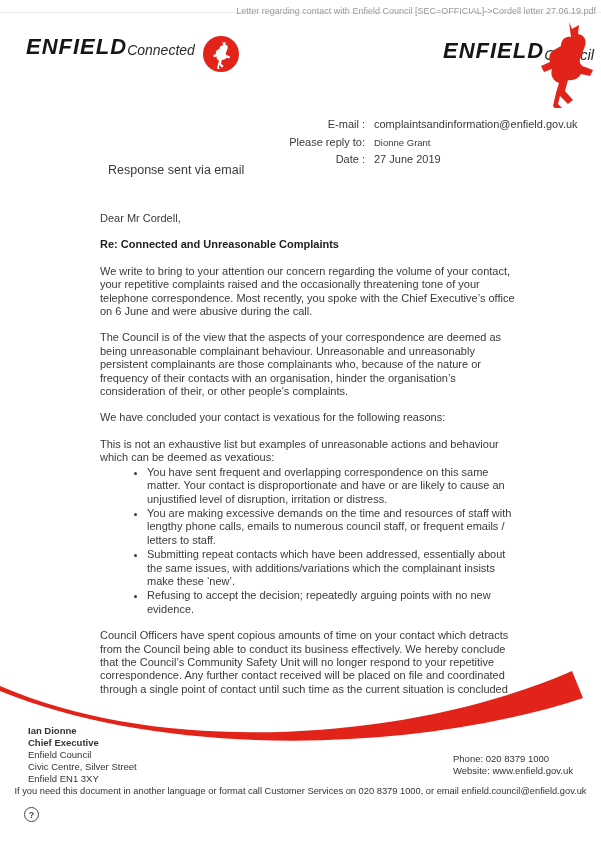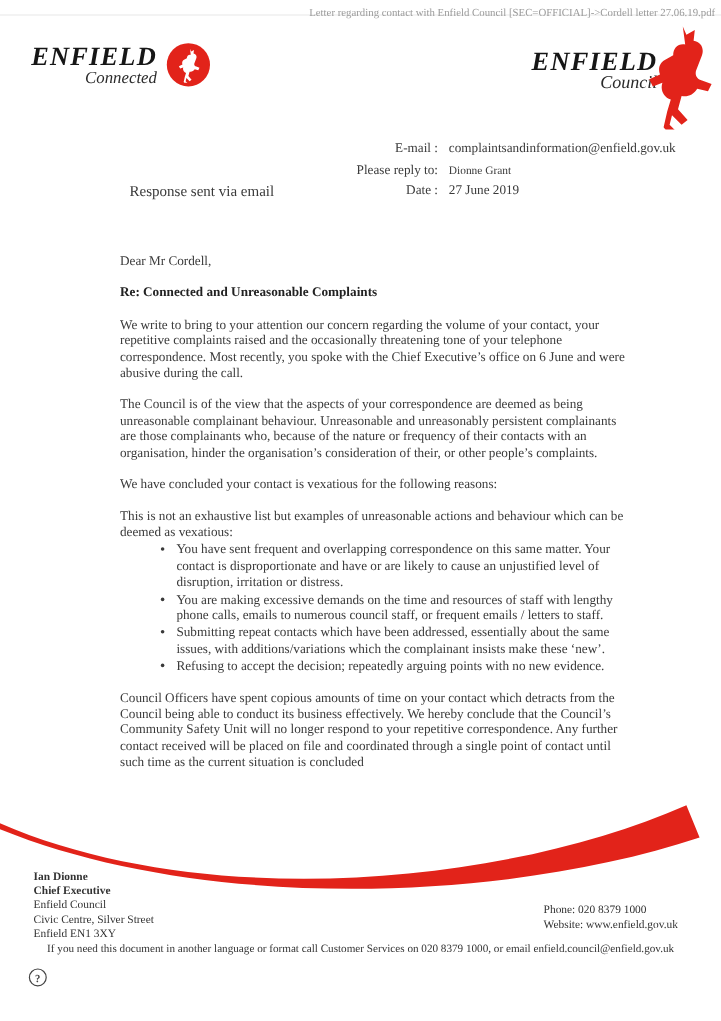--- a/index.html
+++ b/index.html
@@ -1,43 +1,43 @@
 <!DOCTYPE html>
 <html><head>
 <meta charset="utf-8">
 <style>
   html,body{margin:0;padding:0;background:#fff;}
   .page{position:relative;width:601px;height:851px;background:#fff;overflow:hidden;
-        font-family:Liberation Serif, serif;color:#3a3a3a;}
+        font-family:Liberation Sans, sans-serif;color:#3a3a3a;}
 
   
   .titlebar{position:absolute;top:0;left:0;width:100%;height:13px;
             border-bottom:1px solid #ececec;text-align:right;box-sizing:border-box;
             padding-right:5px;}
   .titlebar span{font-size:9px;color:#9a9a9a;line-height:12px;}
 
   
   .logo-left{position:absolute;left:26px;top:36px;display:flex;align-items:flex-start;}
-  .logo-stack{display:flex;flex-direction:column;align-items:flex-end;}
+  .logo-stack{display:flex;flex-direction:row;align-items:flex-end;}
   .logo-title{font-size:22px;font-weight:bold;font-style:italic;color:#161616;
               letter-spacing:1px;line-height:22px;}
   .logo-sub{font-size:14px;font-style:italic;color:#2a2a2a;line-height:15px;margin-top:0;}
   .roundel{width:36px;height:36px;border-radius:50%;margin-left:8px;margin-top:0;
            display:flex;align-items:center;justify-content:center;}
   .logo-right{position:absolute;left:443px;top:40px;display:flex;align-items:flex-start;}
   .logo-right .logo-sub{font-size:15px;}
   .beast-right{position:absolute;left:532px;top:20px;}
 
   
   .meta{position:absolute;left:200px;top:118px;width:380px;}
   .meta-row{display:flex;height:17.5px;align-items:baseline;}
   .meta-label{width:165px;text-align:right;font-size:11px;color:#3a3a3a;}
   .meta-value{padding-left:9px;font-size:11px;color:#3a3a3a;}
   .meta-row:nth-child(2) .meta-value{font-size:9.5px;}
-  .delivery-note{position:absolute;left:108px;top:152px;font-size:12.5px;color:#3a3a3a;}
+  .delivery-note{position:absolute;left:108px;top:163px;font-size:12.5px;color:#3a3a3a;}
 
   
   .body{position:absolute;left:100px;top:212px;width:421px;font-size:11px;
         line-height:13.4px;color:#3a3a3a;}
   .body p{margin:0 0 13px 0;}
   .subject{font-weight:bold;color:#222;}
   .body ul{margin:0 0 13px 0;padding-left:47px;}
   .body li{margin:0 0 1px 0;}
 
   

